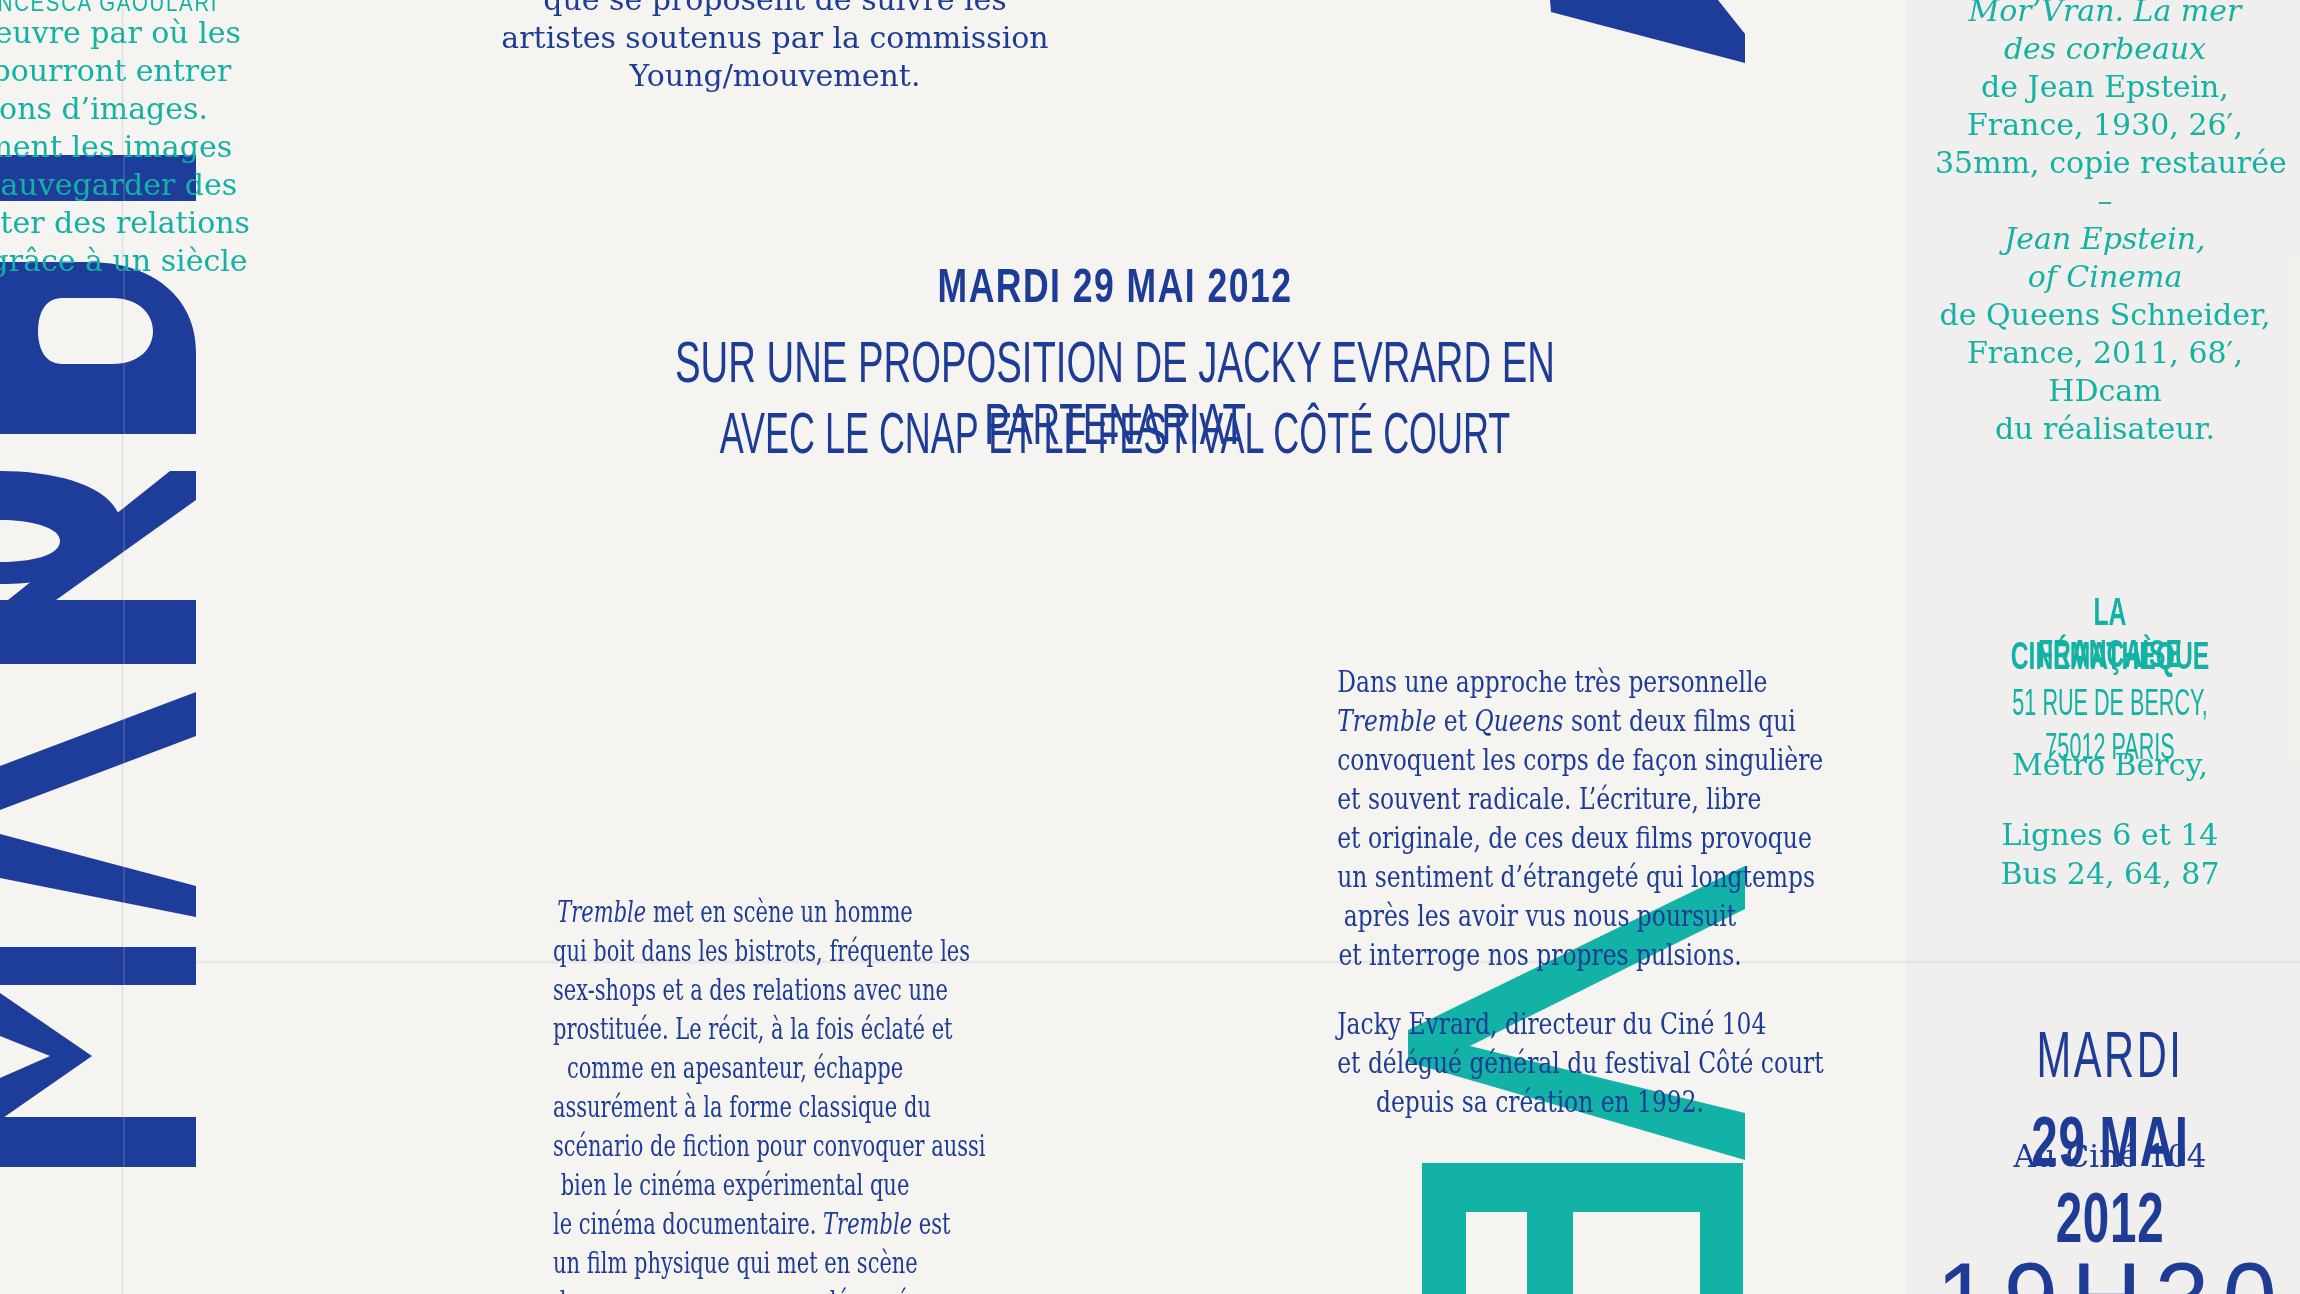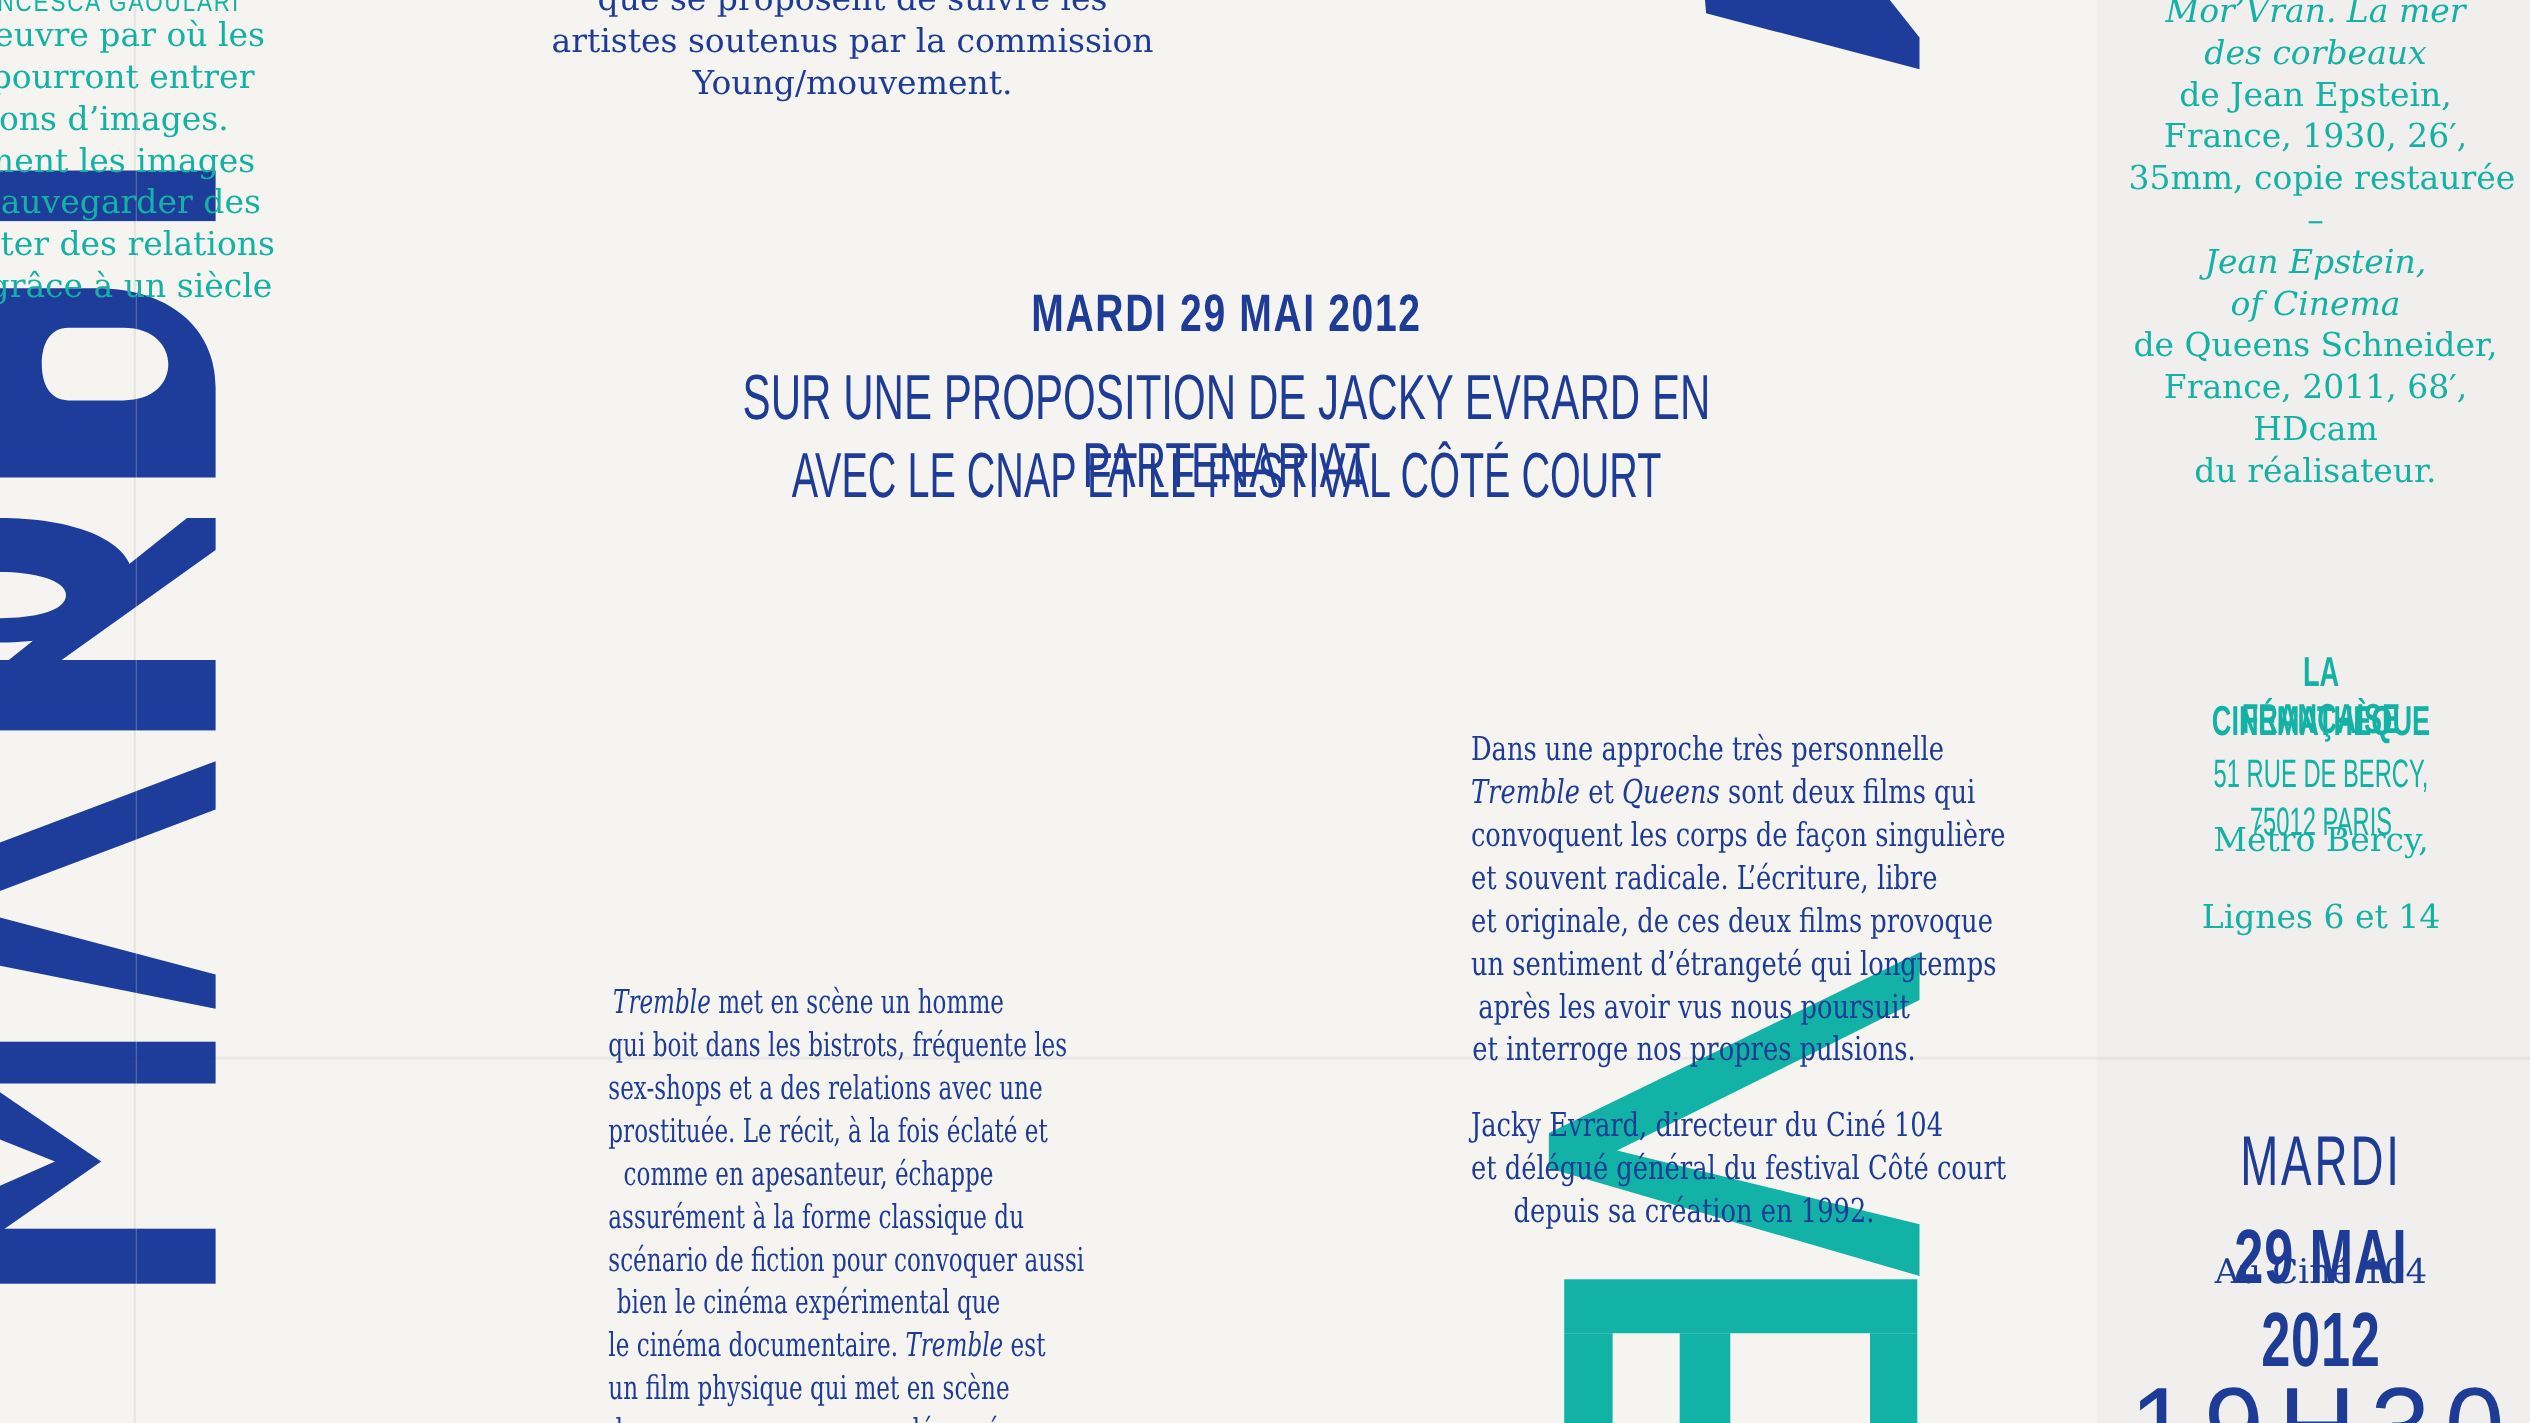--- a/index.html
+++ b/index.html
@@ -155,20 +155,21 @@
       <div class="ln">HDcam</div>
       <div class="ln">du réalisateur.</div>
     </div>
 
   <div class="abs textlayer cine-name teal ctr" style="top:590px">LA CINÉMATHÈQUE</div>
   <div class="abs textlayer cine-name teal ctr" style="top:632px">FRANÇAISE</div>
   <div class="abs textlayer cine-addr teal ctr" style="top:680px">51 RUE DE BERCY,</div>
   <div class="abs textlayer cine-addr teal ctr" style="top:724px">75012 PARIS</div>
   <div class="abs textlayer cine-metro teal ctr" style="top:746px">Métro Bercy,</div>
   <div class="abs textlayer cine-metro teal ctr" style="top:816px">Lignes 6 et 14</div>
+  <div class="abs textlayer cine-metro teal ctr" style="top:855px">Bus 24, 64, 87</div>
 
   <div class="abs textlayer ev-day navy ctr">MARDI</div>
   <div class="abs textlayer ev-date navy ctr">29 MAI 2012</div>
   <div class="abs textlayer ev-venue navy ctr">Au Ciné 104</div>
   <div class="abs textlayer ev-time navy ctr">19H30</div>
 
   <div class="abs fold-v"></div>
   <div class="abs fold-h"></div>
 
 </div>

